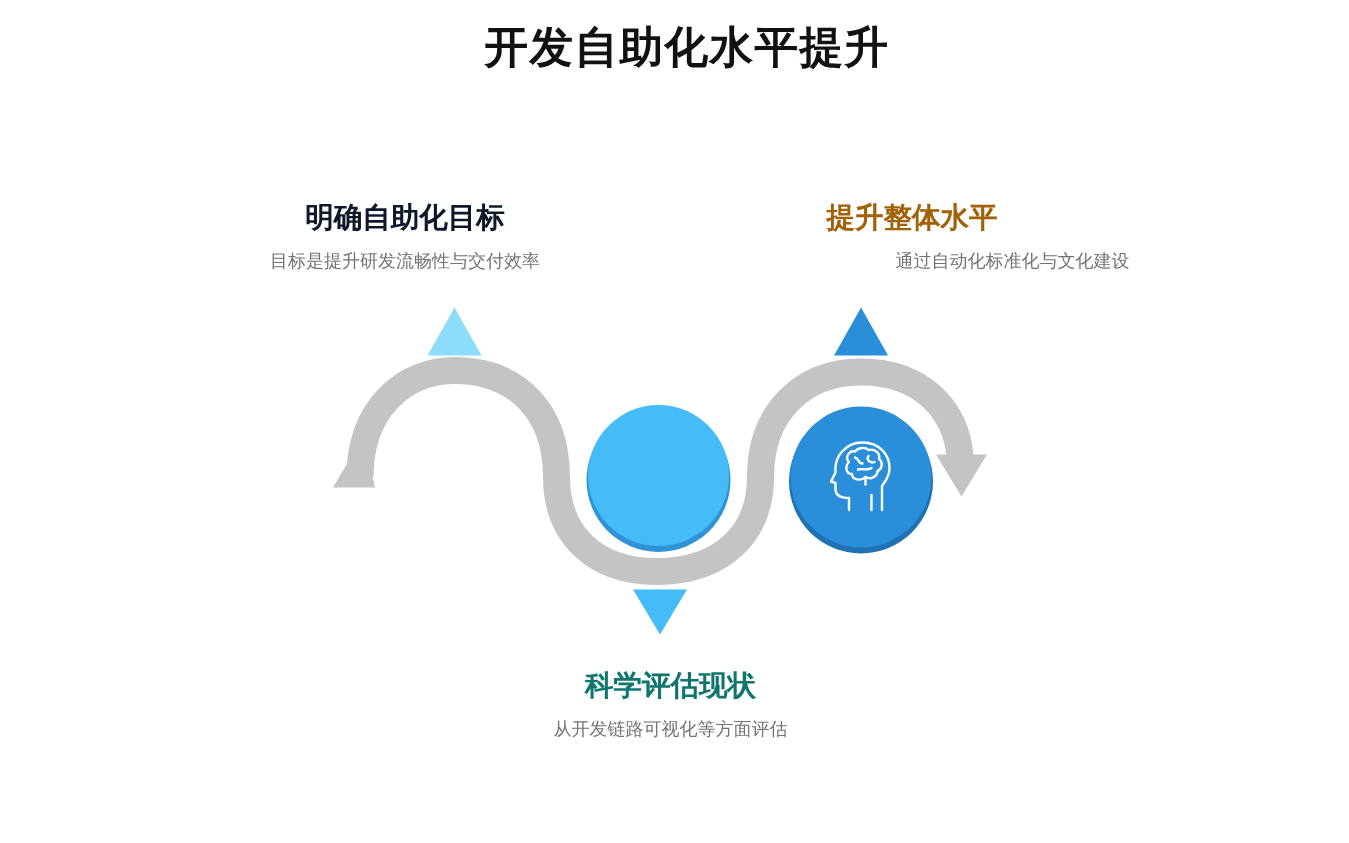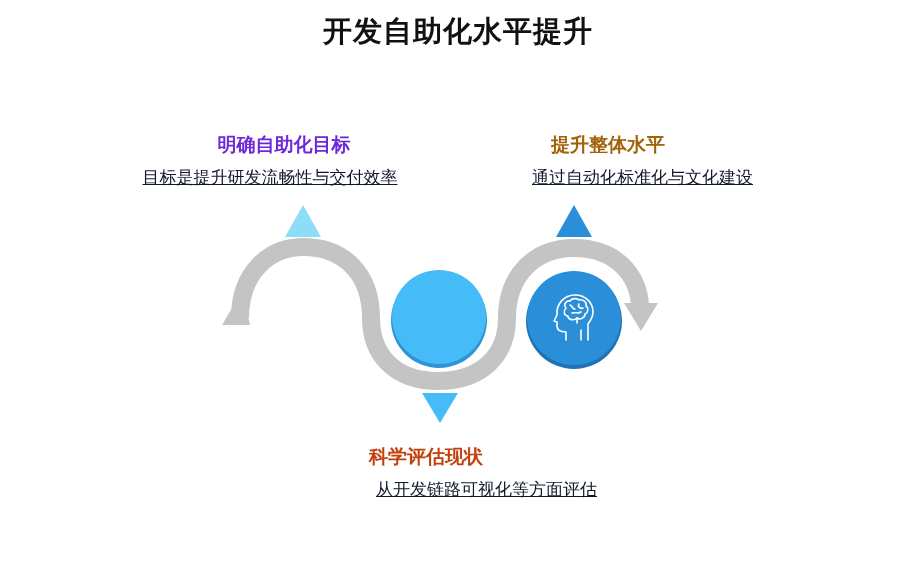--- a/index.html
+++ b/index.html
@@ -1,36 +1,36 @@
 <!DOCTYPE html>
 <html><head>
 <meta charset="utf-8">
 <style>
   html, body { margin: 0; padding: 0; background: #ffffff; }
   body { width: 899px; height: 562px; position: relative; overflow: hidden;
          font-family: "DejaVu Sans", "Liberation Sans", sans-serif; }
   .title { position: absolute; left: 0; width: 916px; top: 12px; text-align: center;
            font-size: 29px; font-weight: bold; color: #111111; letter-spacing: 1px; }
   .heading { position: absolute; text-align: center; font-size: 19px; font-weight: bold; }
-  .sub { position: absolute; text-align: center; font-size: 17px; color: #0f172a; text-decoration: underline; }
+  .sub { position: absolute; text-align: center; font-size: 12px; color: #737373; }
   svg.diagram { position: absolute; left: 0; top: 0; }
 </style>
 </head>
 <body>
 
 <div class="title">开发自助化水平提升</div>
 
-<div class="heading" style="left:184px; width:200px; top:132px; color:#6d28d9;">明确自助化目标</div>
+<div class="heading" style="left:170px; width:200px; top:132px; color:#0f172a;">明确自助化目标</div>
 <div class="sub" style="left:120px; width:300px; top:166px;">目标是提升研发流畅性与交付效率</div>
 
 <div class="heading" style="left:508px; width:200px; top:132px; color:#a16207;">提升整体水平</div>
 <div class="sub" style="left:453px; width:300px; top:166px;text-align:right;">通过自动化标准化与文化建设</div>
 
-<div class="heading" style="left:326px; width:200px; top:444px; color:#c2410c;">科学评估现状</div>
-<div class="sub" style="left:297px; width:300px; top:478px;text-align:right;">从开发链路可视化等方面评估</div>
+<div class="heading" style="left:347px; width:200px; top:444px; color:#0f766e;">科学评估现状</div>
+<div class="sub" style="left:297px; width:300px; top:478px;">从开发链路可视化等方面评估</div>
 
 <svg class="diagram" width="899" height="562" viewBox="0 0 899 562">
   <defs>
     <linearGradient id="g1" x1="0" y1="0" x2="0" y2="1">
       <stop offset="0" stop-color="#45bcf8"></stop>
       <stop offset="1" stop-color="#45bcf8"></stop>
     </linearGradient>
   </defs>
 
   <g>

